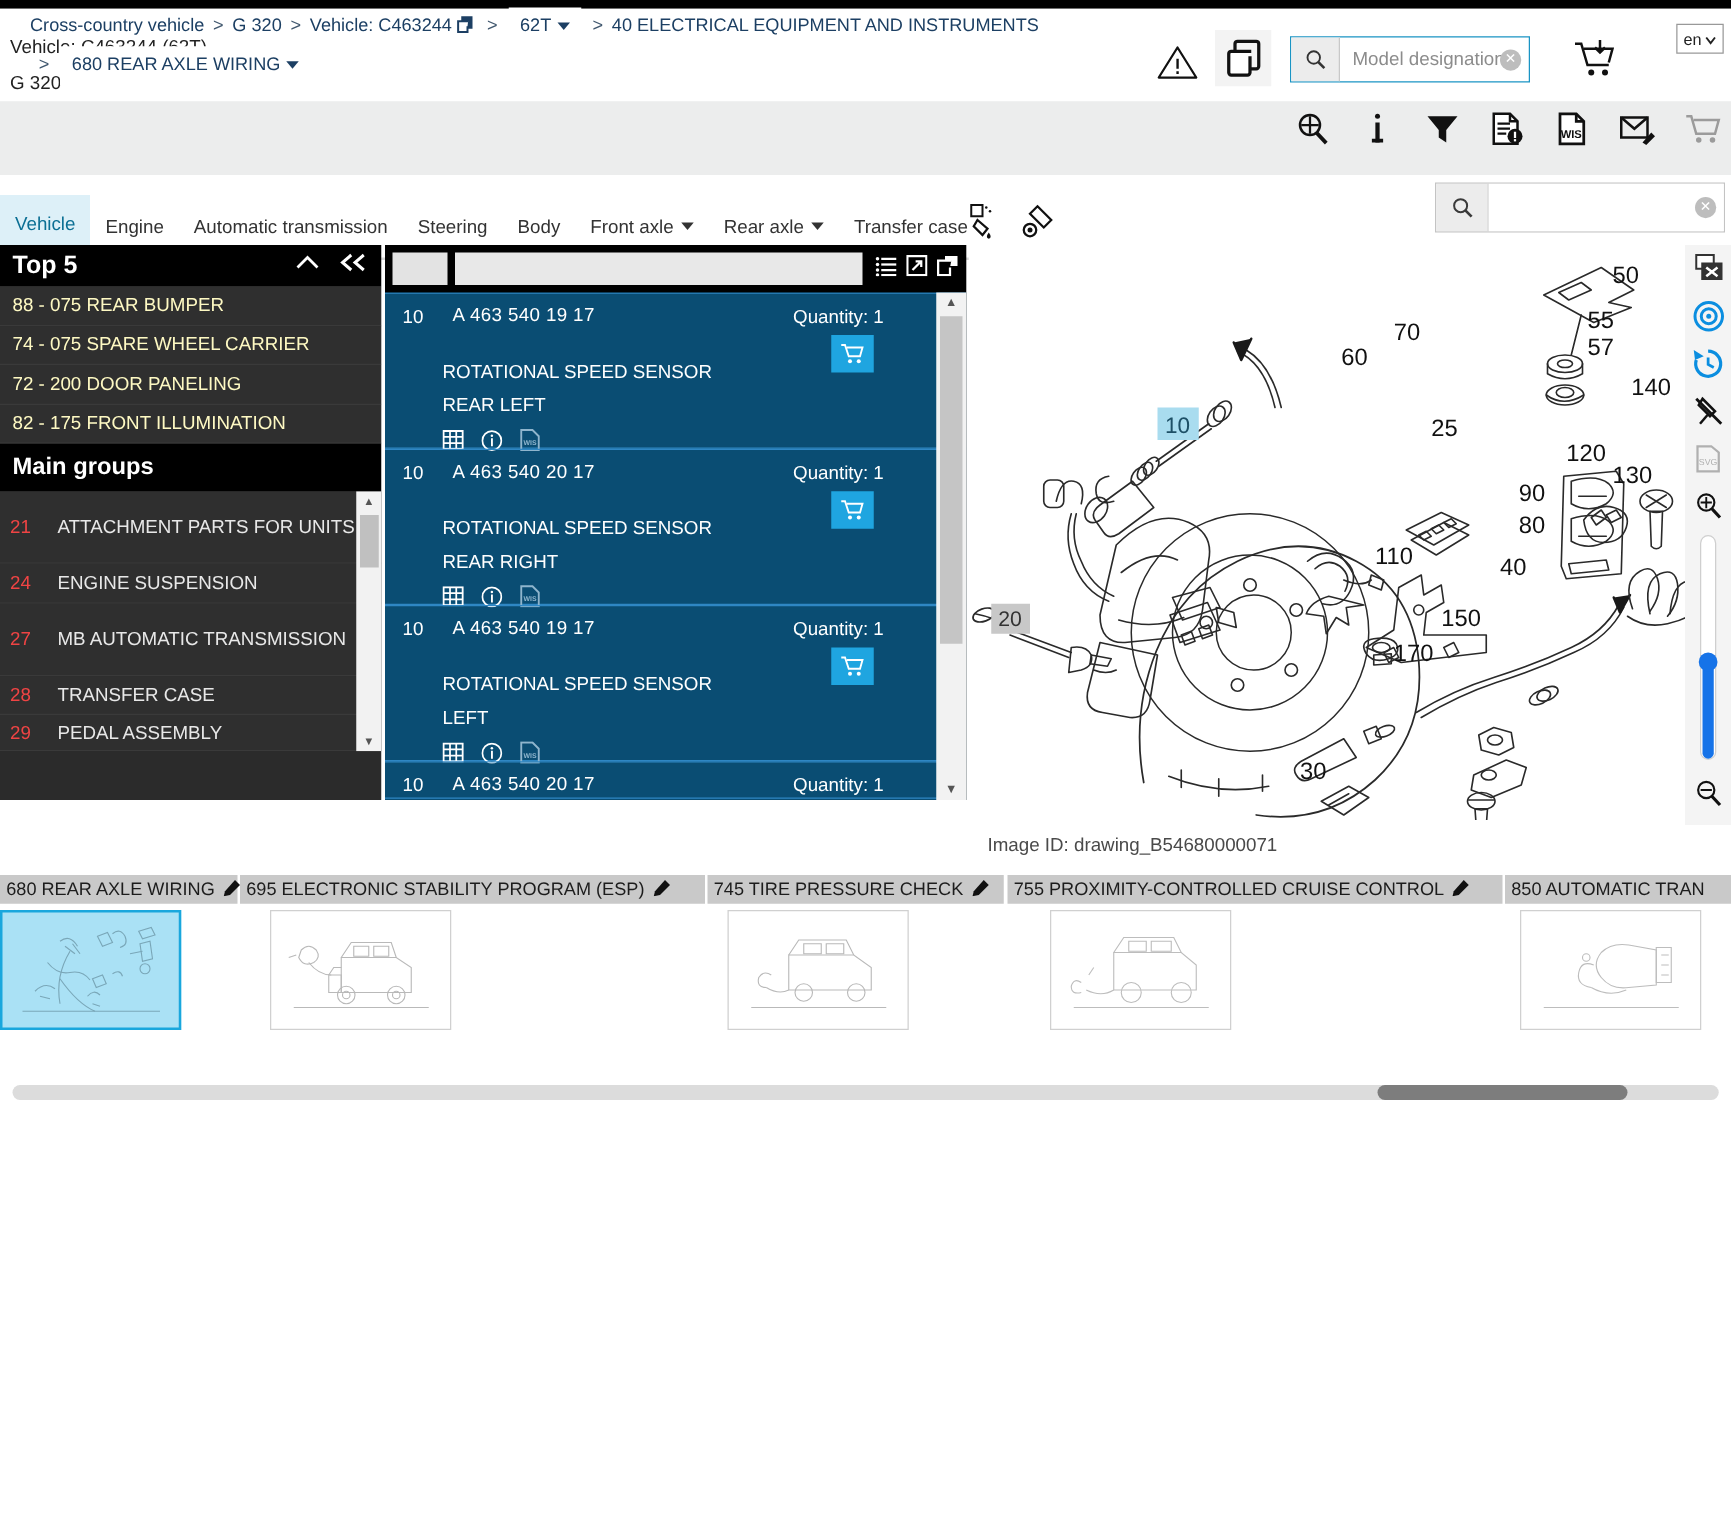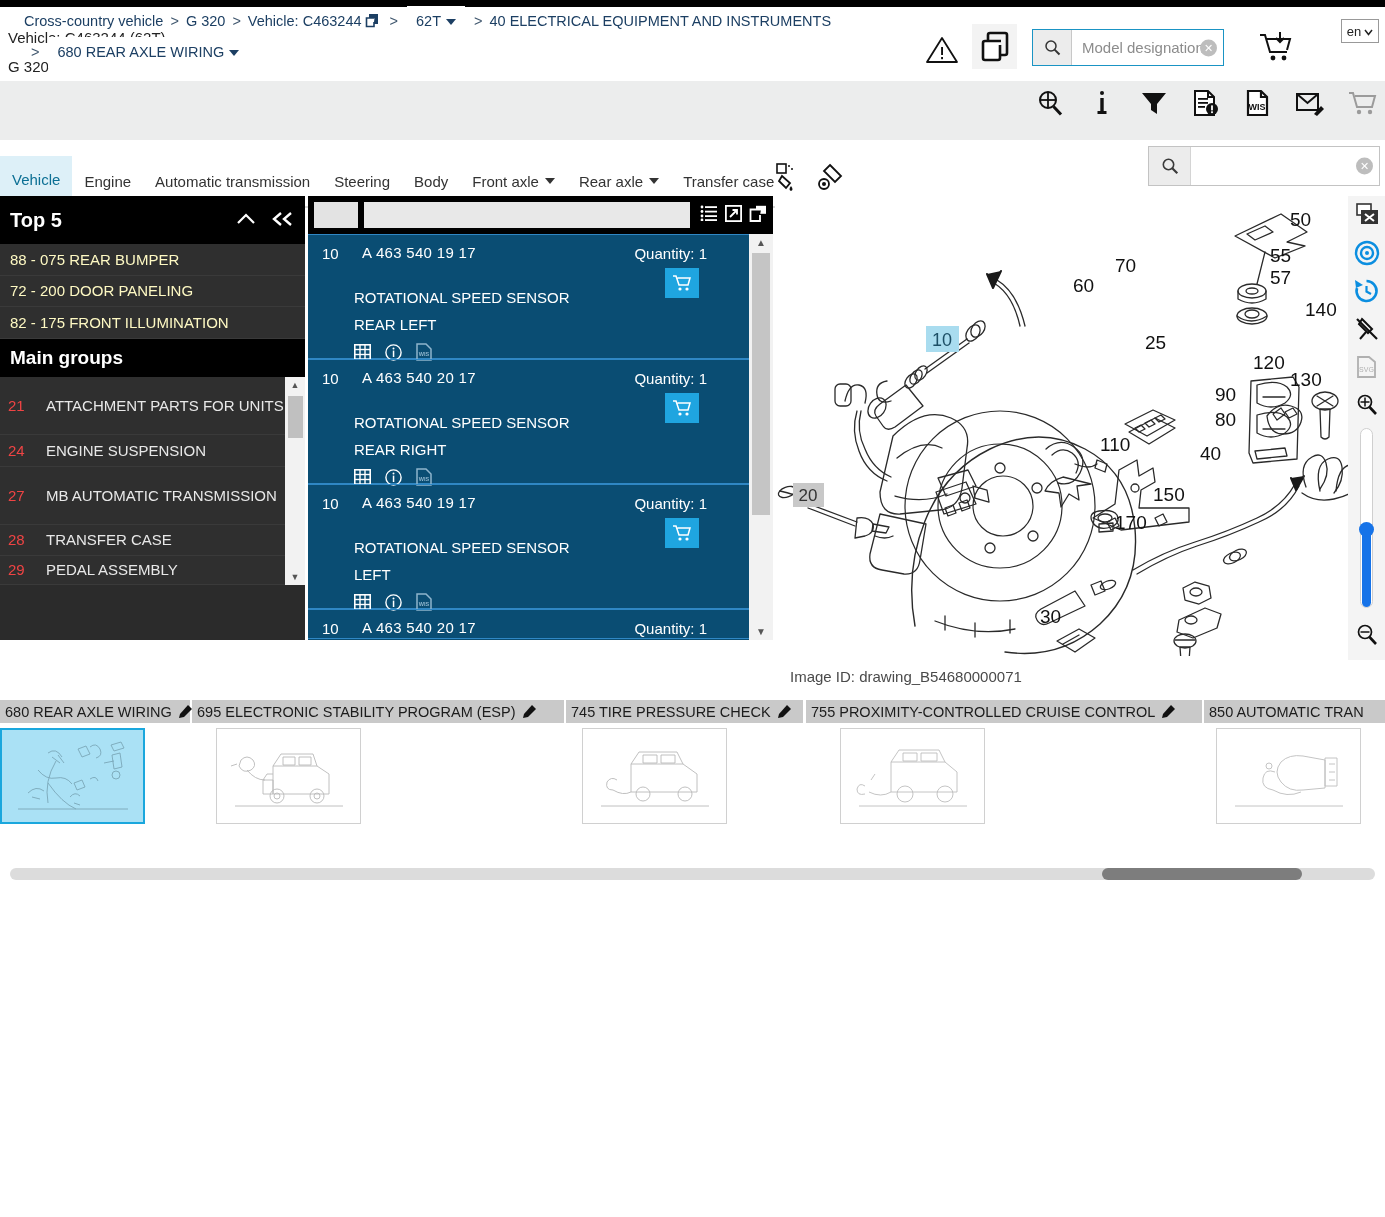--- a/index.html
+++ b/index.html
@@ -51,21 +51,21 @@
   .tab.active { background:#ddf0f8; color:#0b6f94; border-bottom:4px solid #1a9ad0; }
   .tab .tcaret { display:inline-block; width:0; height:0; border-left:5px solid transparent; border-right:5px solid transparent; border-top:6px solid #333; margin-left:6px; }
   .tabicons { position:absolute; left:772px; top:6px; display:flex; gap:14px; align-items:center; }
 
   .tabsearch { position:absolute; left:1148px; top:146px; width:232px; height:40px; border:1px solid #c3c3c3; background:#fff; display:flex; }
   .tabsearch .mag { width:42px; height:38px; background:#ececec; display:flex; align-items:center; justify-content:center; border-right:1px solid #d4d4d4; }
   .tabsearch .fieldwrap { position:relative; flex:1; }
 
   
   .sidebar { position:absolute; left:0; top:196px; width:305px; height:444px; background:#2b2b2b; color:#fff; overflow:hidden; }
-  .sb-head { height:48px; background:#000; display:flex; align-items:center; padding:0 10px; }
+  .sb-head { height:33px; background:#000; display:flex; align-items:center; padding:0 10px; }
   .sb-head .title { font-size:20px; font-weight:bold; flex:1; }
   .sb-head .hicon { font-size:20px; margin-left:14px; color:#fff; }
   .sb-item { height:31.5px; display:flex; align-items:center; padding:0 10px; font-size:15px; color:#fef9c3; border-bottom:1px solid #3a3a3a; background:#2f2f2f; }
   .sb-sub { height:38px; background:#000; display:flex; align-items:center; padding:0 10px; font-size:19px; font-weight:bold; }
   .mg-wrap { position:relative; height:208px; overflow:hidden; }
   .mg-item { display:flex; align-items:center; font-size:15px; color:#e8e8e8; border-bottom:1px solid #3a3a3a; background:#2f2f2f; padding:0 8px; }
   .mg-item .num { width:38px; color:#ef4444; }
   .mg-scroll { position:absolute; right:0; top:0; width:20px; height:208px; background:#f2f2f2; }
   .mg-scroll .arr { width:20px; height:16px; display:flex; align-items:center; justify-content:center; font-size:9px; color:#555; }
   .mg-scroll .thumb { position:absolute; left:3px; top:19px; width:15px; height:42px; background:#c0c0c0; }
@@ -305,20 +305,21 @@
           </svg>
       </div>
       <div class="hicon">
         <svg width="24" height="16" viewBox="0 0 24 16">
             <path d="M10 2 L3 8 L10 14" fill="none" stroke="#fff" stroke-width="2.4"></path>
             <path d="M20 2 L13 8 L20 14" fill="none" stroke="#fff" stroke-width="2.4"></path>
           </svg>
       </div>
     </div>
     <div class="sb-item">88 - 075 REAR BUMPER</div>
+    <div class="sb-item">74 - 075 SPARE WHEEL CARRIER</div>
     <div class="sb-item">72 - 200 DOOR PANELING</div>
     <div class="sb-item">82 - 175 FRONT ILLUMINATION</div>
     <div class="sb-sub">Main groups</div>
     <div class="mg-wrap">
       <div class="mg-item" style="height:58px;">
           <span class="num">21</span>
           <span>ATTACHMENT PARTS FOR UNITS</span>
         </div>
       <div class="mg-item" style="height:32px;">
           <span class="num">24</span>

